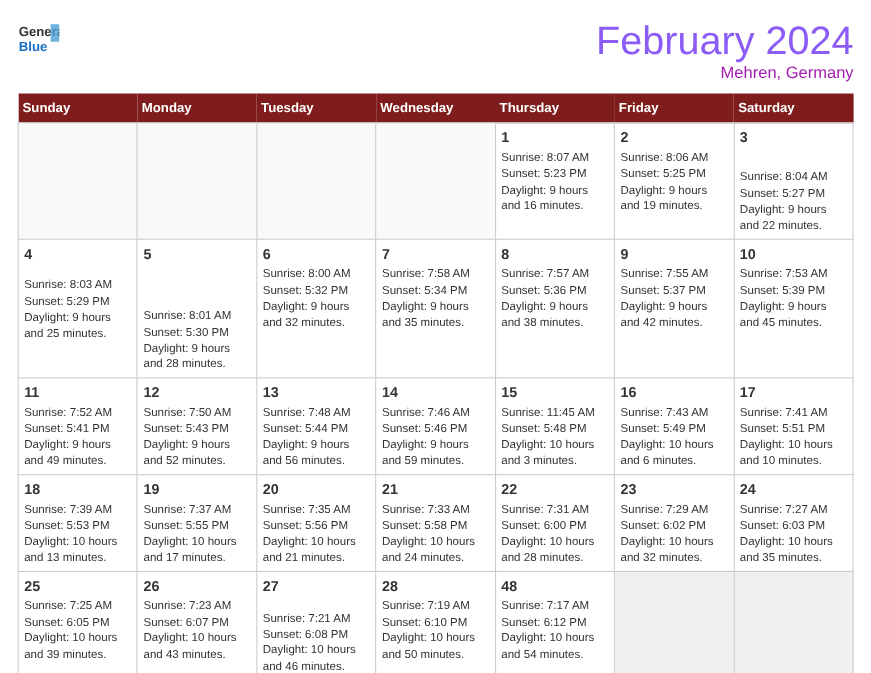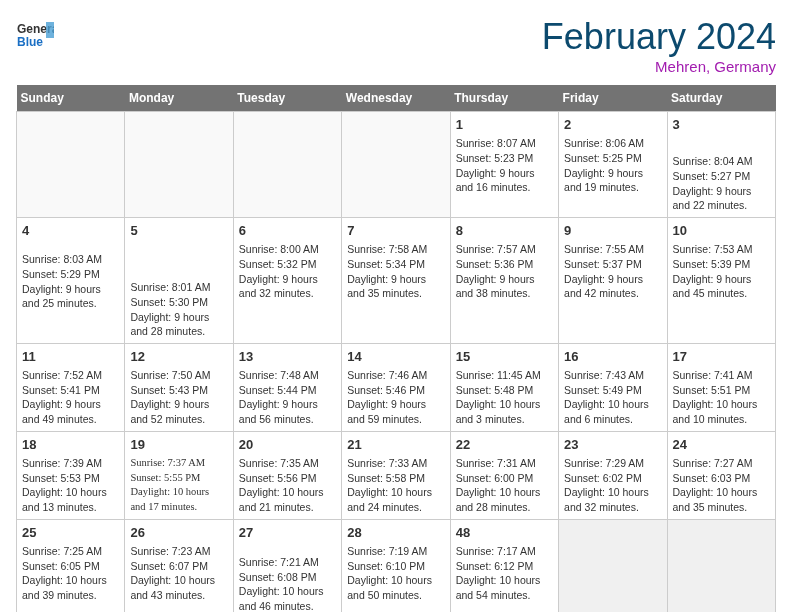--- a/index.html
+++ b/index.html
@@ -20,33 +20,33 @@
       display: flex;
       align-items: center;
       gap: 4px;
     }
     .title-block {
       text-align: right;
     }
     .month-title {
       font-size: 36px;
       font-weight: 300;
-      color: #0c4a6e;
+      color: #8b5cf6;
     }
     .location-title {
       font-size: 15px;
       color: #a21caf;
     }
     table {
       width: 100%;
       border-collapse: collapse;
       font-size: 11px;
     }
     th {
-      background-color: #737373;
+      background-color: #7f1d1d;
       color: #fff;
       padding: 6px 4px;
       text-align: left;
       font-size: 12px;
       font-weight: bold;
     }
     td {
       border: 1px solid #ccc;
       vertical-align: top;
       padding: 4px 5px;
@@ -237,21 +237,21 @@
       <tr>
         <td>
           <span class="day-number">18</span>
           <div class="day-info" style="white-space: pre-line;">Sunrise: 7:39 AM
 Sunset: 5:53 PM
 Daylight: 10 hours
 and 13 minutes.</div>
         </td>
         <td>
           <span class="day-number">19</span>
-          <div class="day-info" style="white-space: pre-line; font-family: Liberation Serif, serif;">Sunrise: 7:37 AM
+          <div class="day-info" style="white-space: pre-line;">Sunrise: 7:37 AM
 Sunset: 5:55 PM
 Daylight: 10 hours
 and 17 minutes.</div>
         </td>
         <td>
           <span class="day-number">20</span>
           <div class="day-info" style="white-space: pre-line;">Sunrise: 7:35 AM
 Sunset: 5:56 PM
 Daylight: 10 hours
 and 21 minutes.</div>

